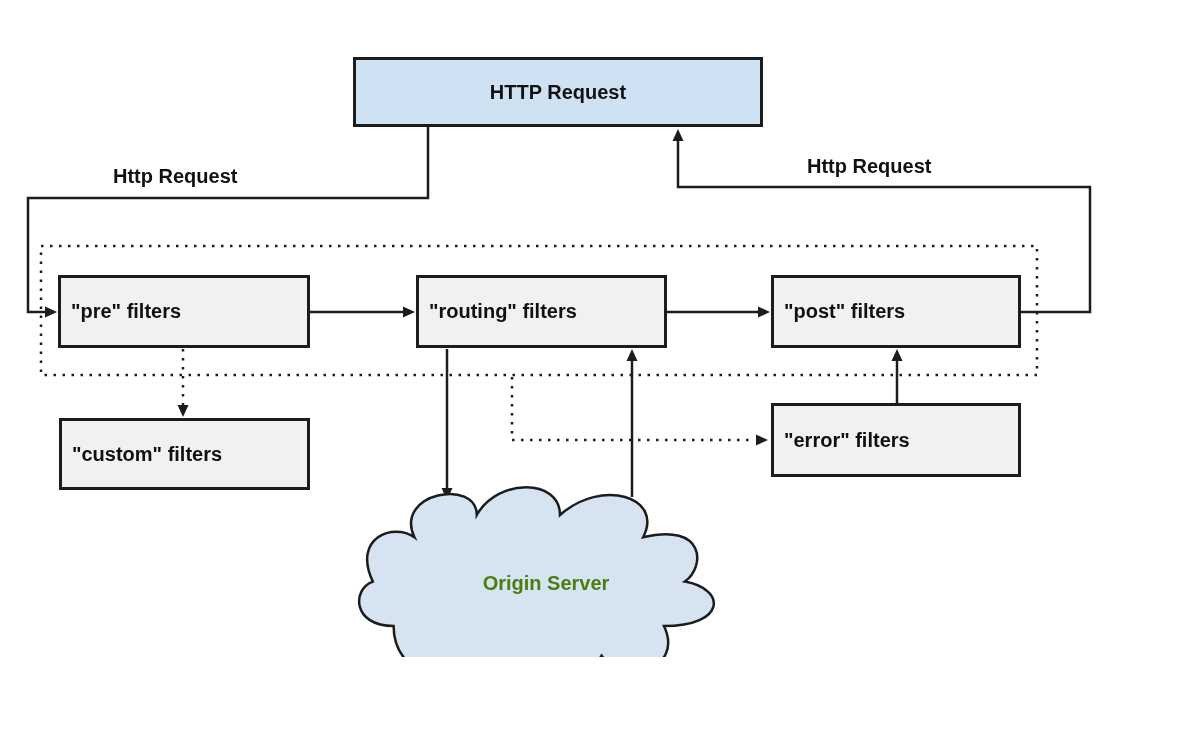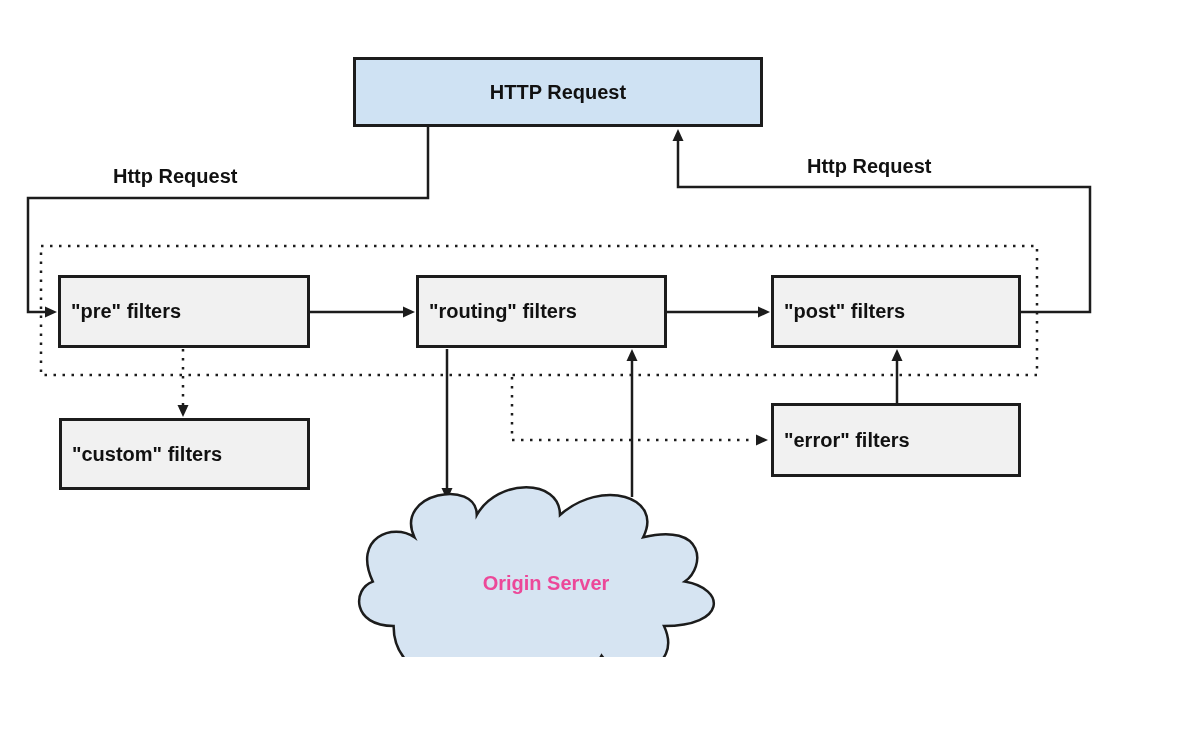--- a/index.html
+++ b/index.html
@@ -14,21 +14,21 @@
     display:flex;align-items:center;
     font-weight:bold;font-size:20px;color:#111111;
     white-space:nowrap;
   }
   .node.gray{background:#f1f1f1;padding-left:10px;justify-content:flex-start;}
   .node.blue{background:#cfe2f3;justify-content:center;}
   .flow-label{
     position:absolute;font-weight:bold;font-size:20px;color:#111111;white-space:nowrap;
   }
   .cloud-label{
-    position:absolute;font-weight:bold;font-size:20px;color:#ec4899;
+    position:absolute;font-weight:bold;font-size:20px;color:#4d7c0f;
     width:260px;text-align:center;
   }
 </style>
 </head>
 <body>
 
 <div class="stage">
 
   <svg class="wires" width="1178" height="754" viewBox="0 0 1178 754" fill="none" stroke="#1c1c1c" stroke-width="2.5">
 

